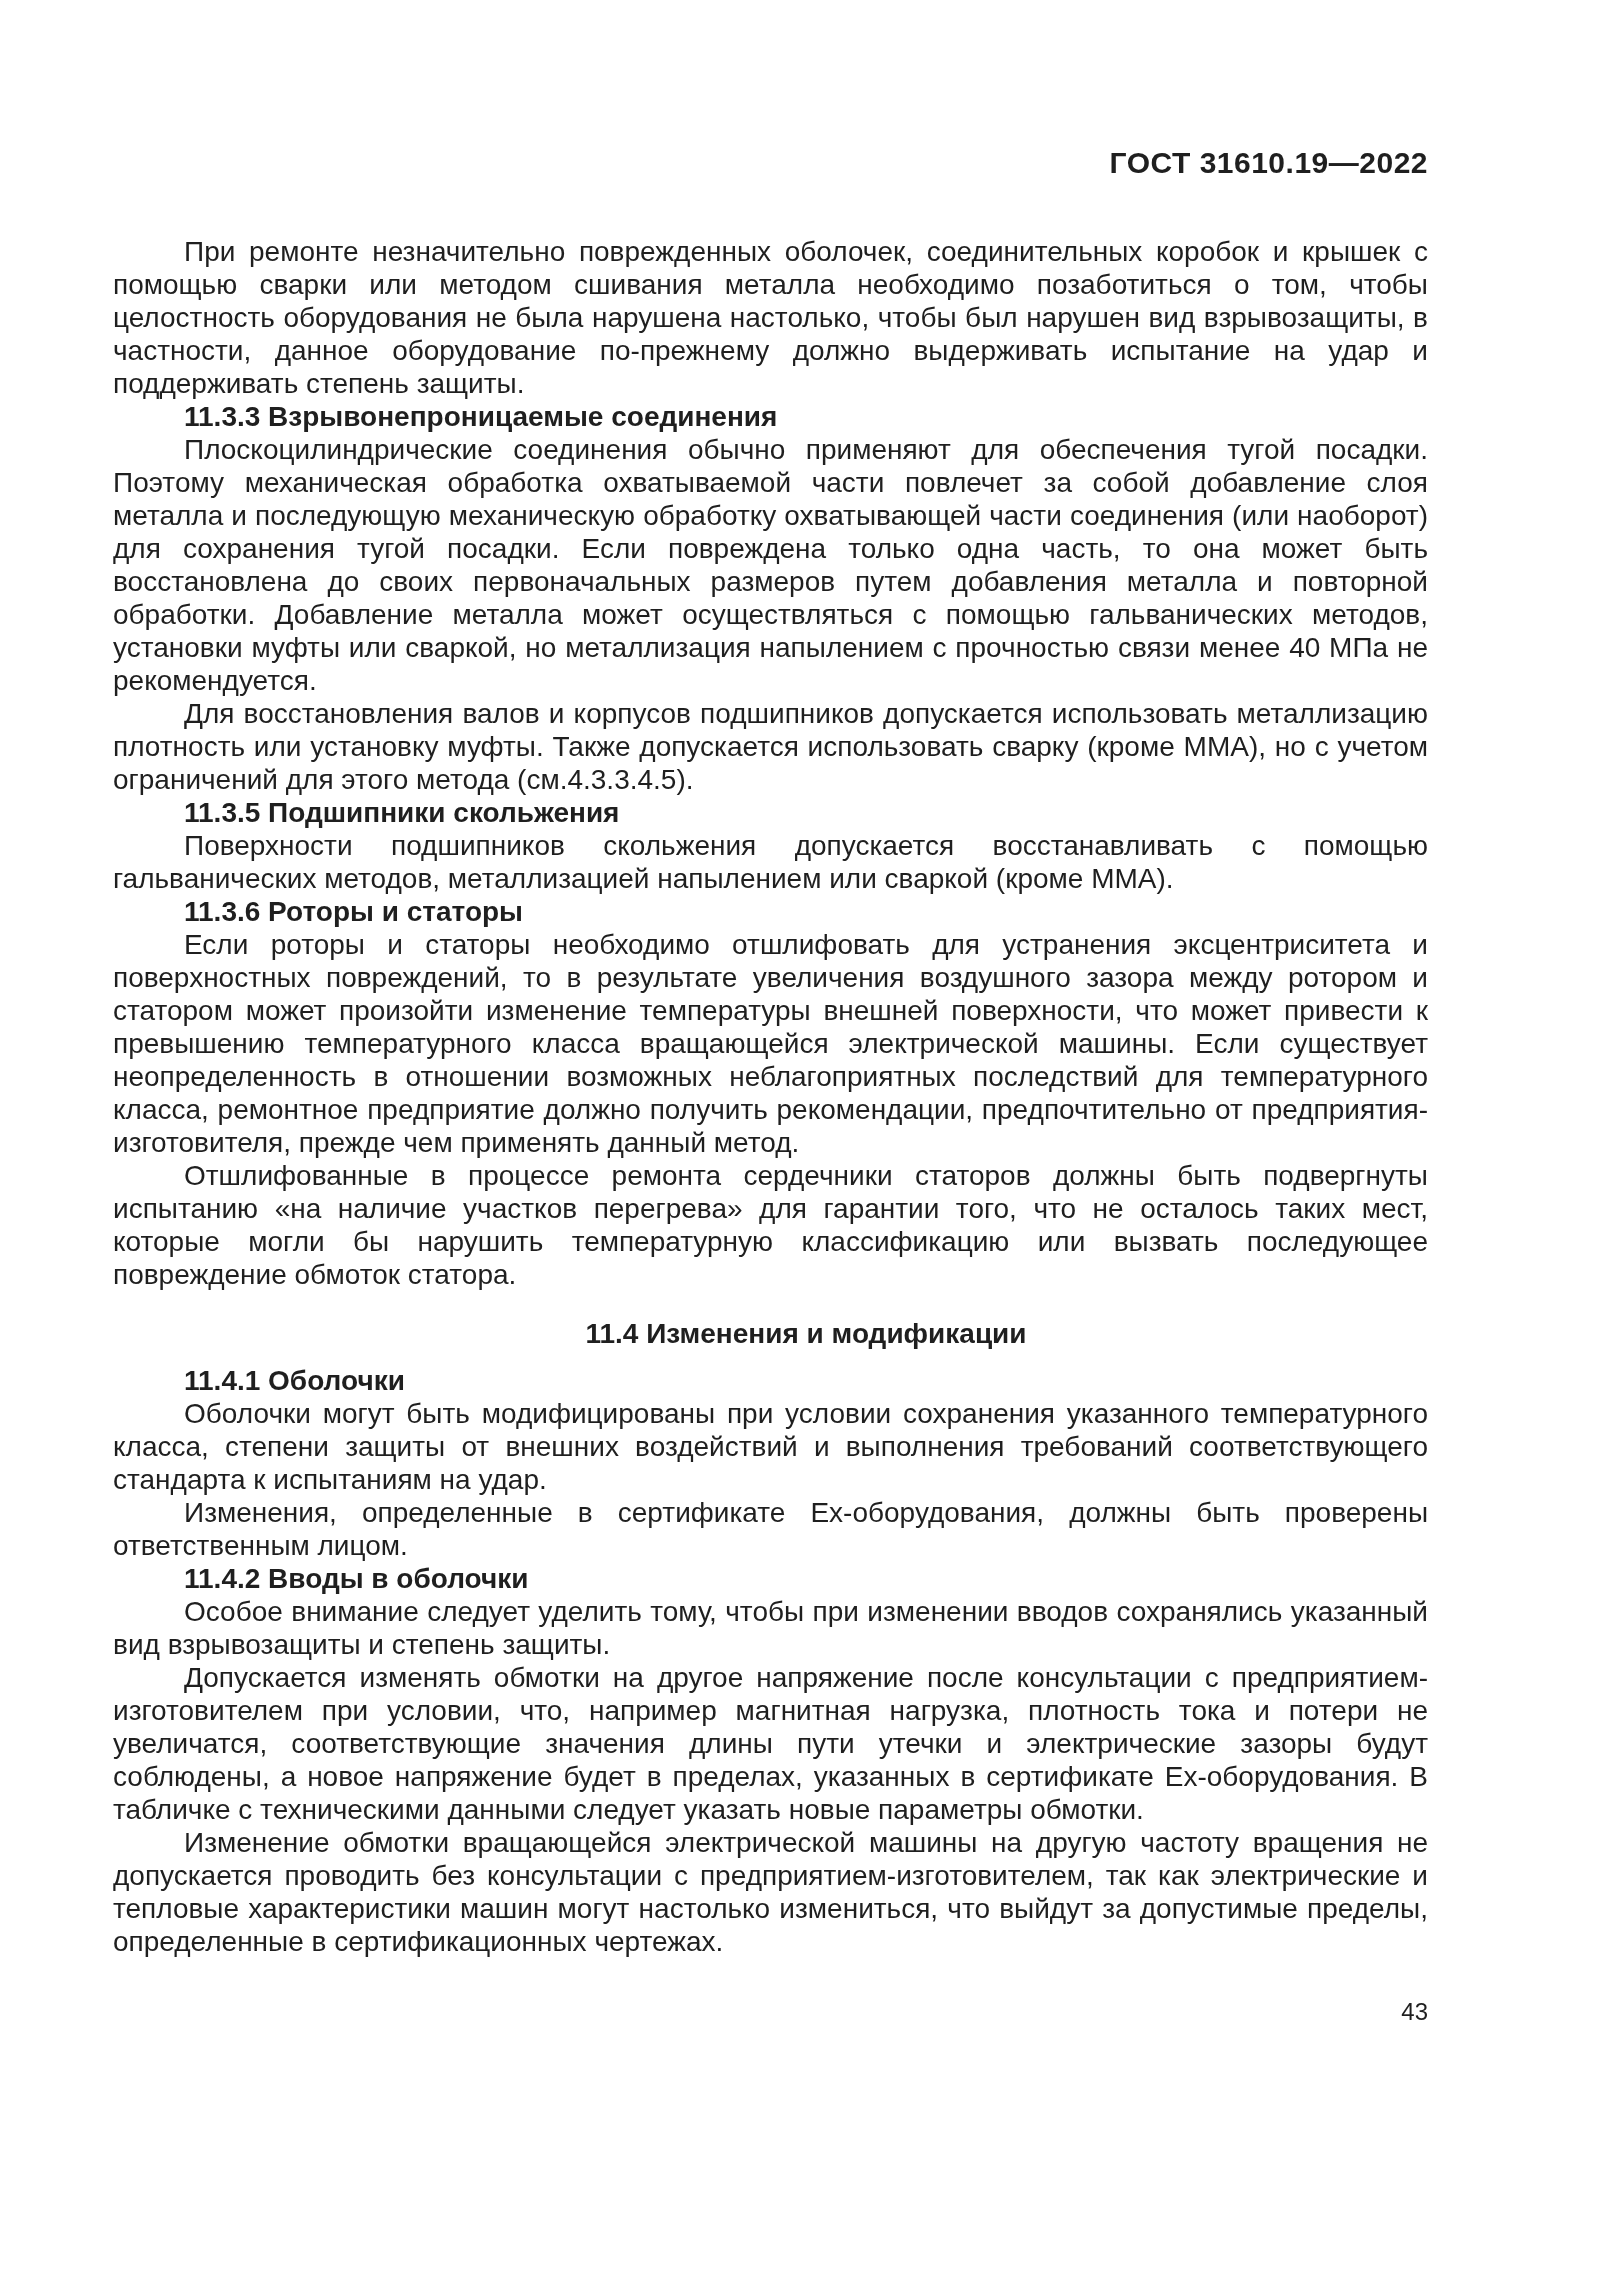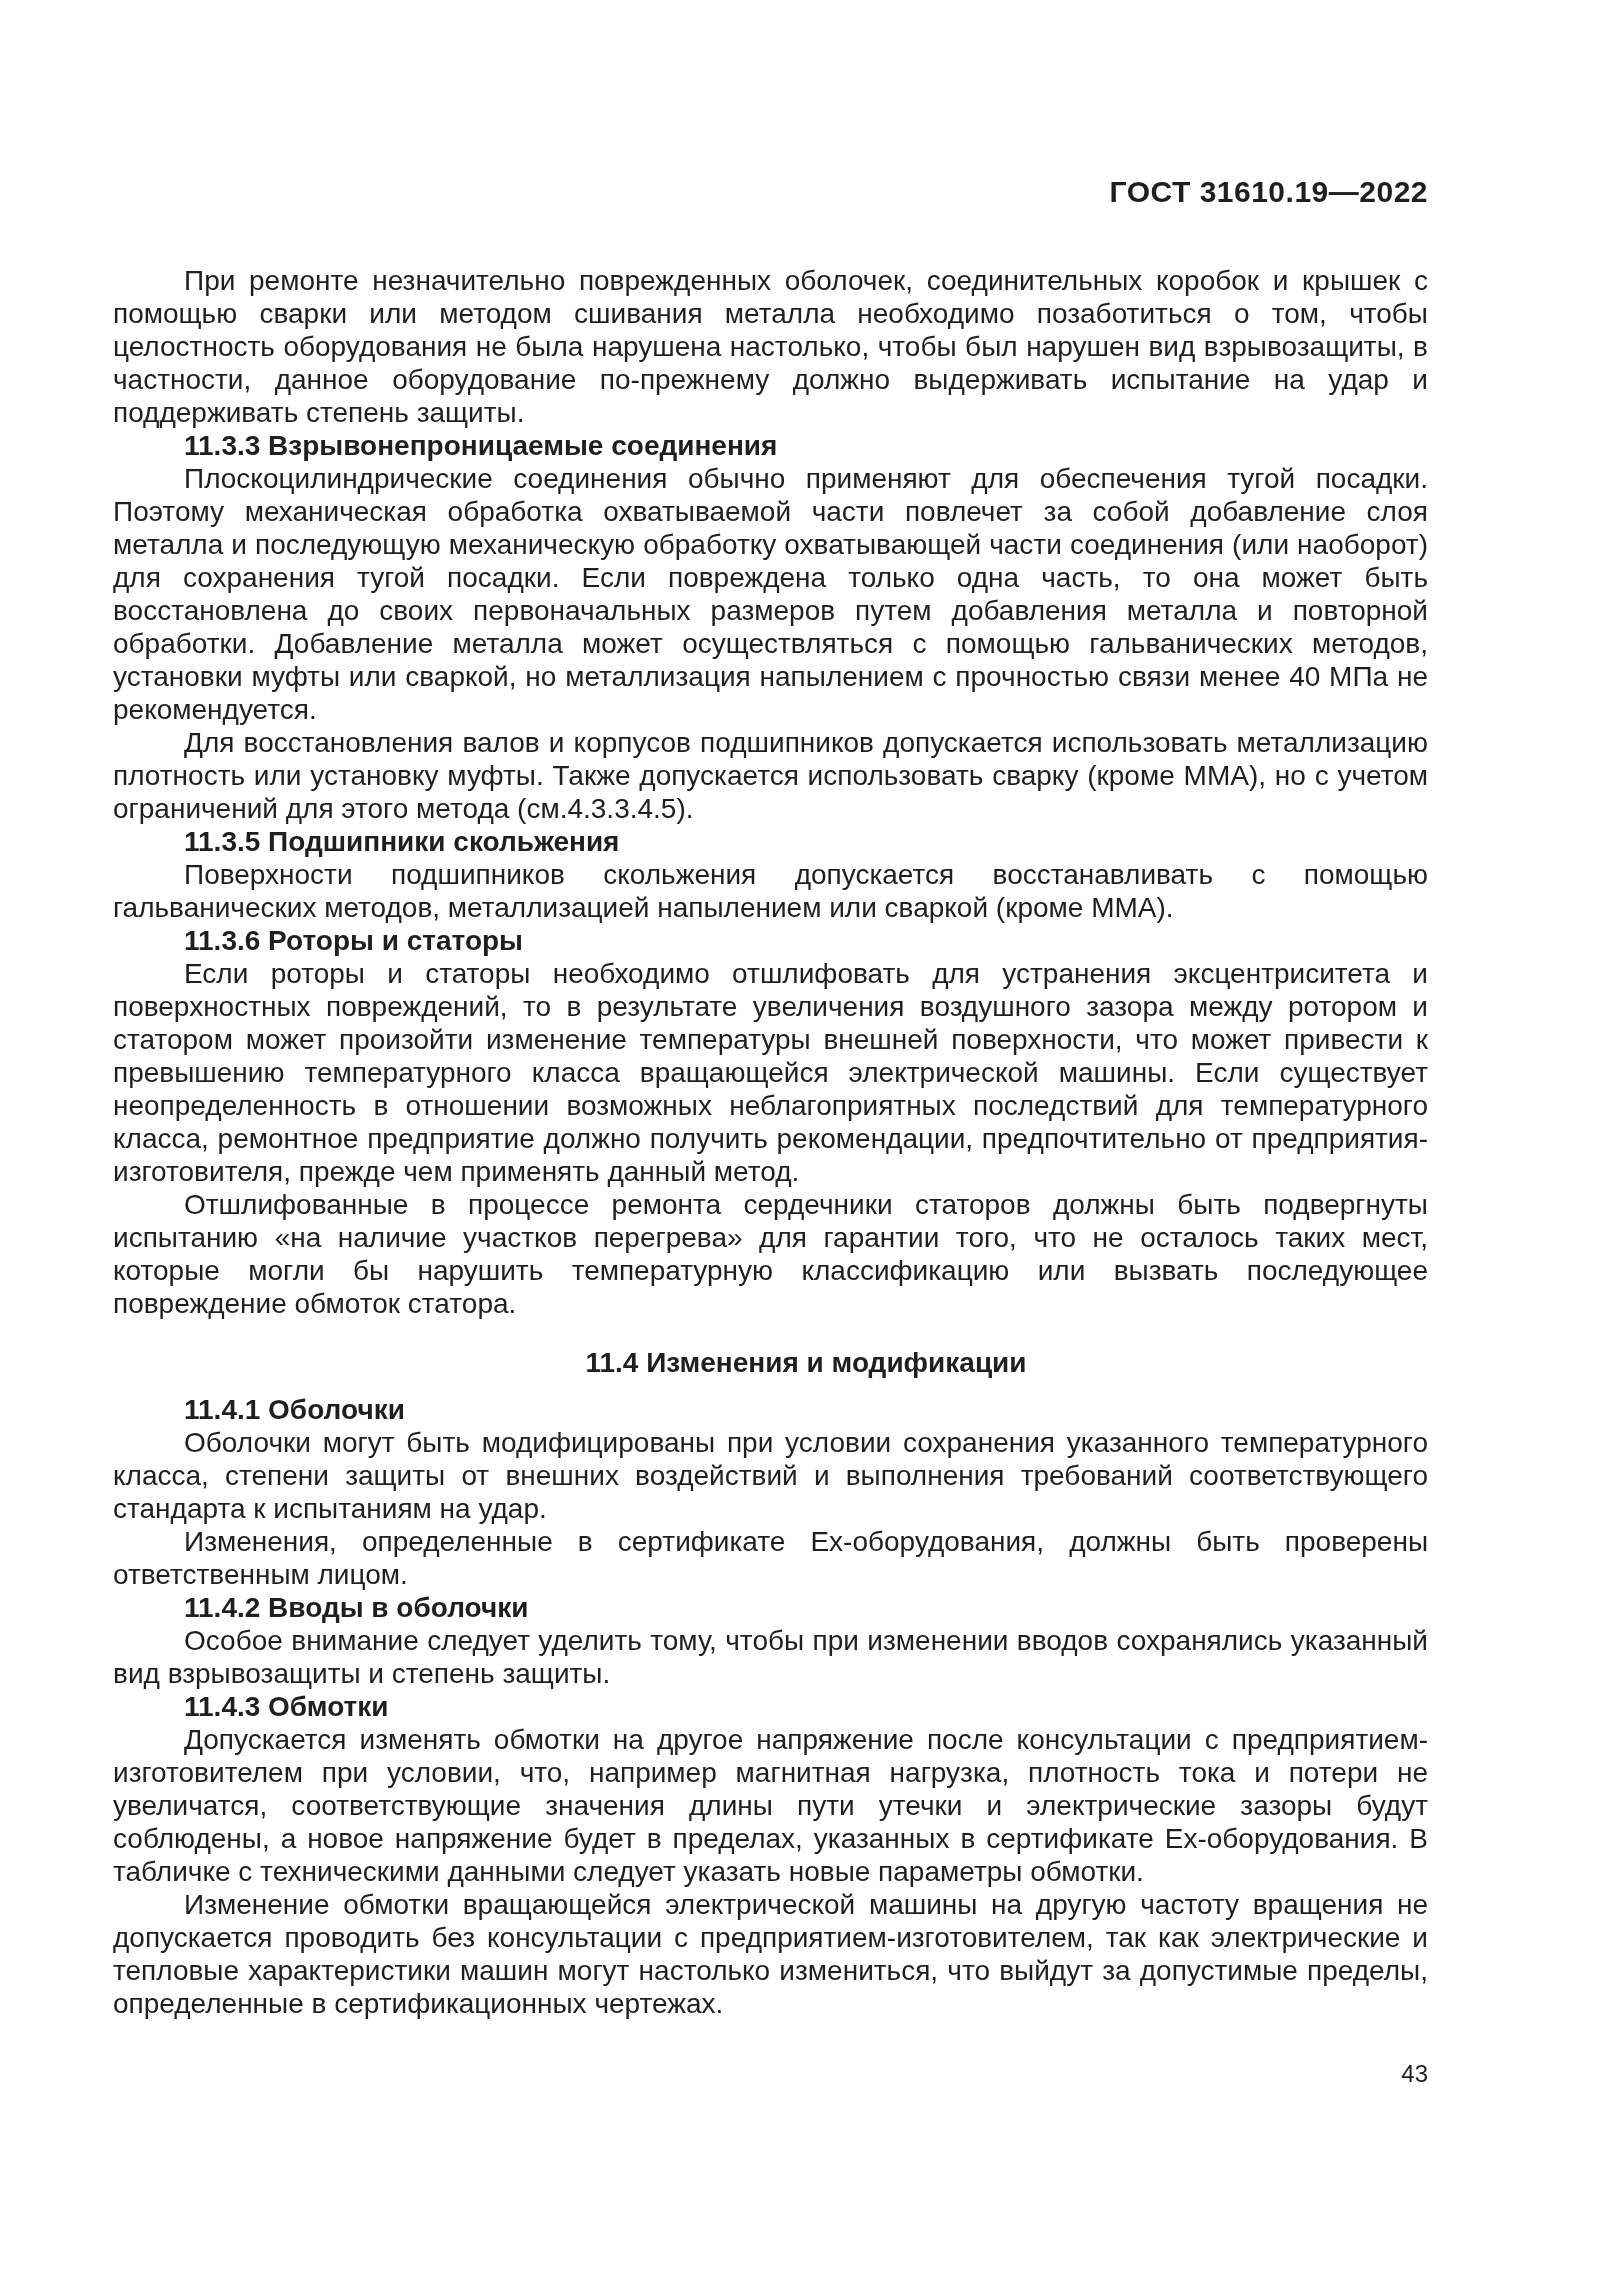--- a/index.html
+++ b/index.html
@@ -22,21 +22,20 @@
     width: 1621px;
     height: 2293px;
     background: #ffffff;
     overflow: hidden;
   }
   .content {
     position: absolute;
     left: 113px;
     top: 145px;
     width: 1315px;
-    margin-top: 29px;
   }
   .doc-code {
     font-size: 30px;
     font-weight: bold;
     text-align: right;
     line-height: 35px;
     margin: 0 0 55px 0;
     letter-spacing: 0.5px;
   }
   .body-text {
@@ -97,21 +96,20 @@
 
       <h2>11.4 Изменения и модификации</h2>
 
       <h3>11.4.1 Оболочки</h3>
       <p>Оболочки могут быть модифицированы при условии сохранения указанного температурного класса, степени защиты от внешних воздействий и выполнения требований соответствующего стандарта к испытаниям на удар.</p>
       <p>Изменения, определенные в сертификате Ex-оборудования, должны быть проверены ответственным лицом.</p>
 
       <h3>11.4.2 Вводы в оболочки</h3>
       <p>Особое внимание следует уделить тому, чтобы при изменении вводов сохранялись указанный вид взрывозащиты и степень защиты.</p>
 
-      <h3>11.4.3 Обмотки</h3>
       <p>Допускается изменять обмотки на другое напряжение после консультации с предприятием-изготовителем при условии, что, например магнитная нагрузка, плотность тока и потери не увеличатся, соответствующие значения длины пути утечки и электрические зазоры будут соблюдены, а новое напряжение будет в пределах, указанных в сертификате Ex-оборудования. В табличке с техническими данными следует указать новые параметры обмотки.</p>
       <p>Изменение обмотки вращающейся электрической машины на другую частоту вращения не допускается проводить без консультации с предприятием-изготовителем, так как электрические и тепловые характеристики машин могут настолько измениться, что выйдут за допустимые пределы, определенные в сертификационных чертежах.</p>
 
     </div>
 
     <div class="page-number">43</div>
   </div>
 </div>
 
 

